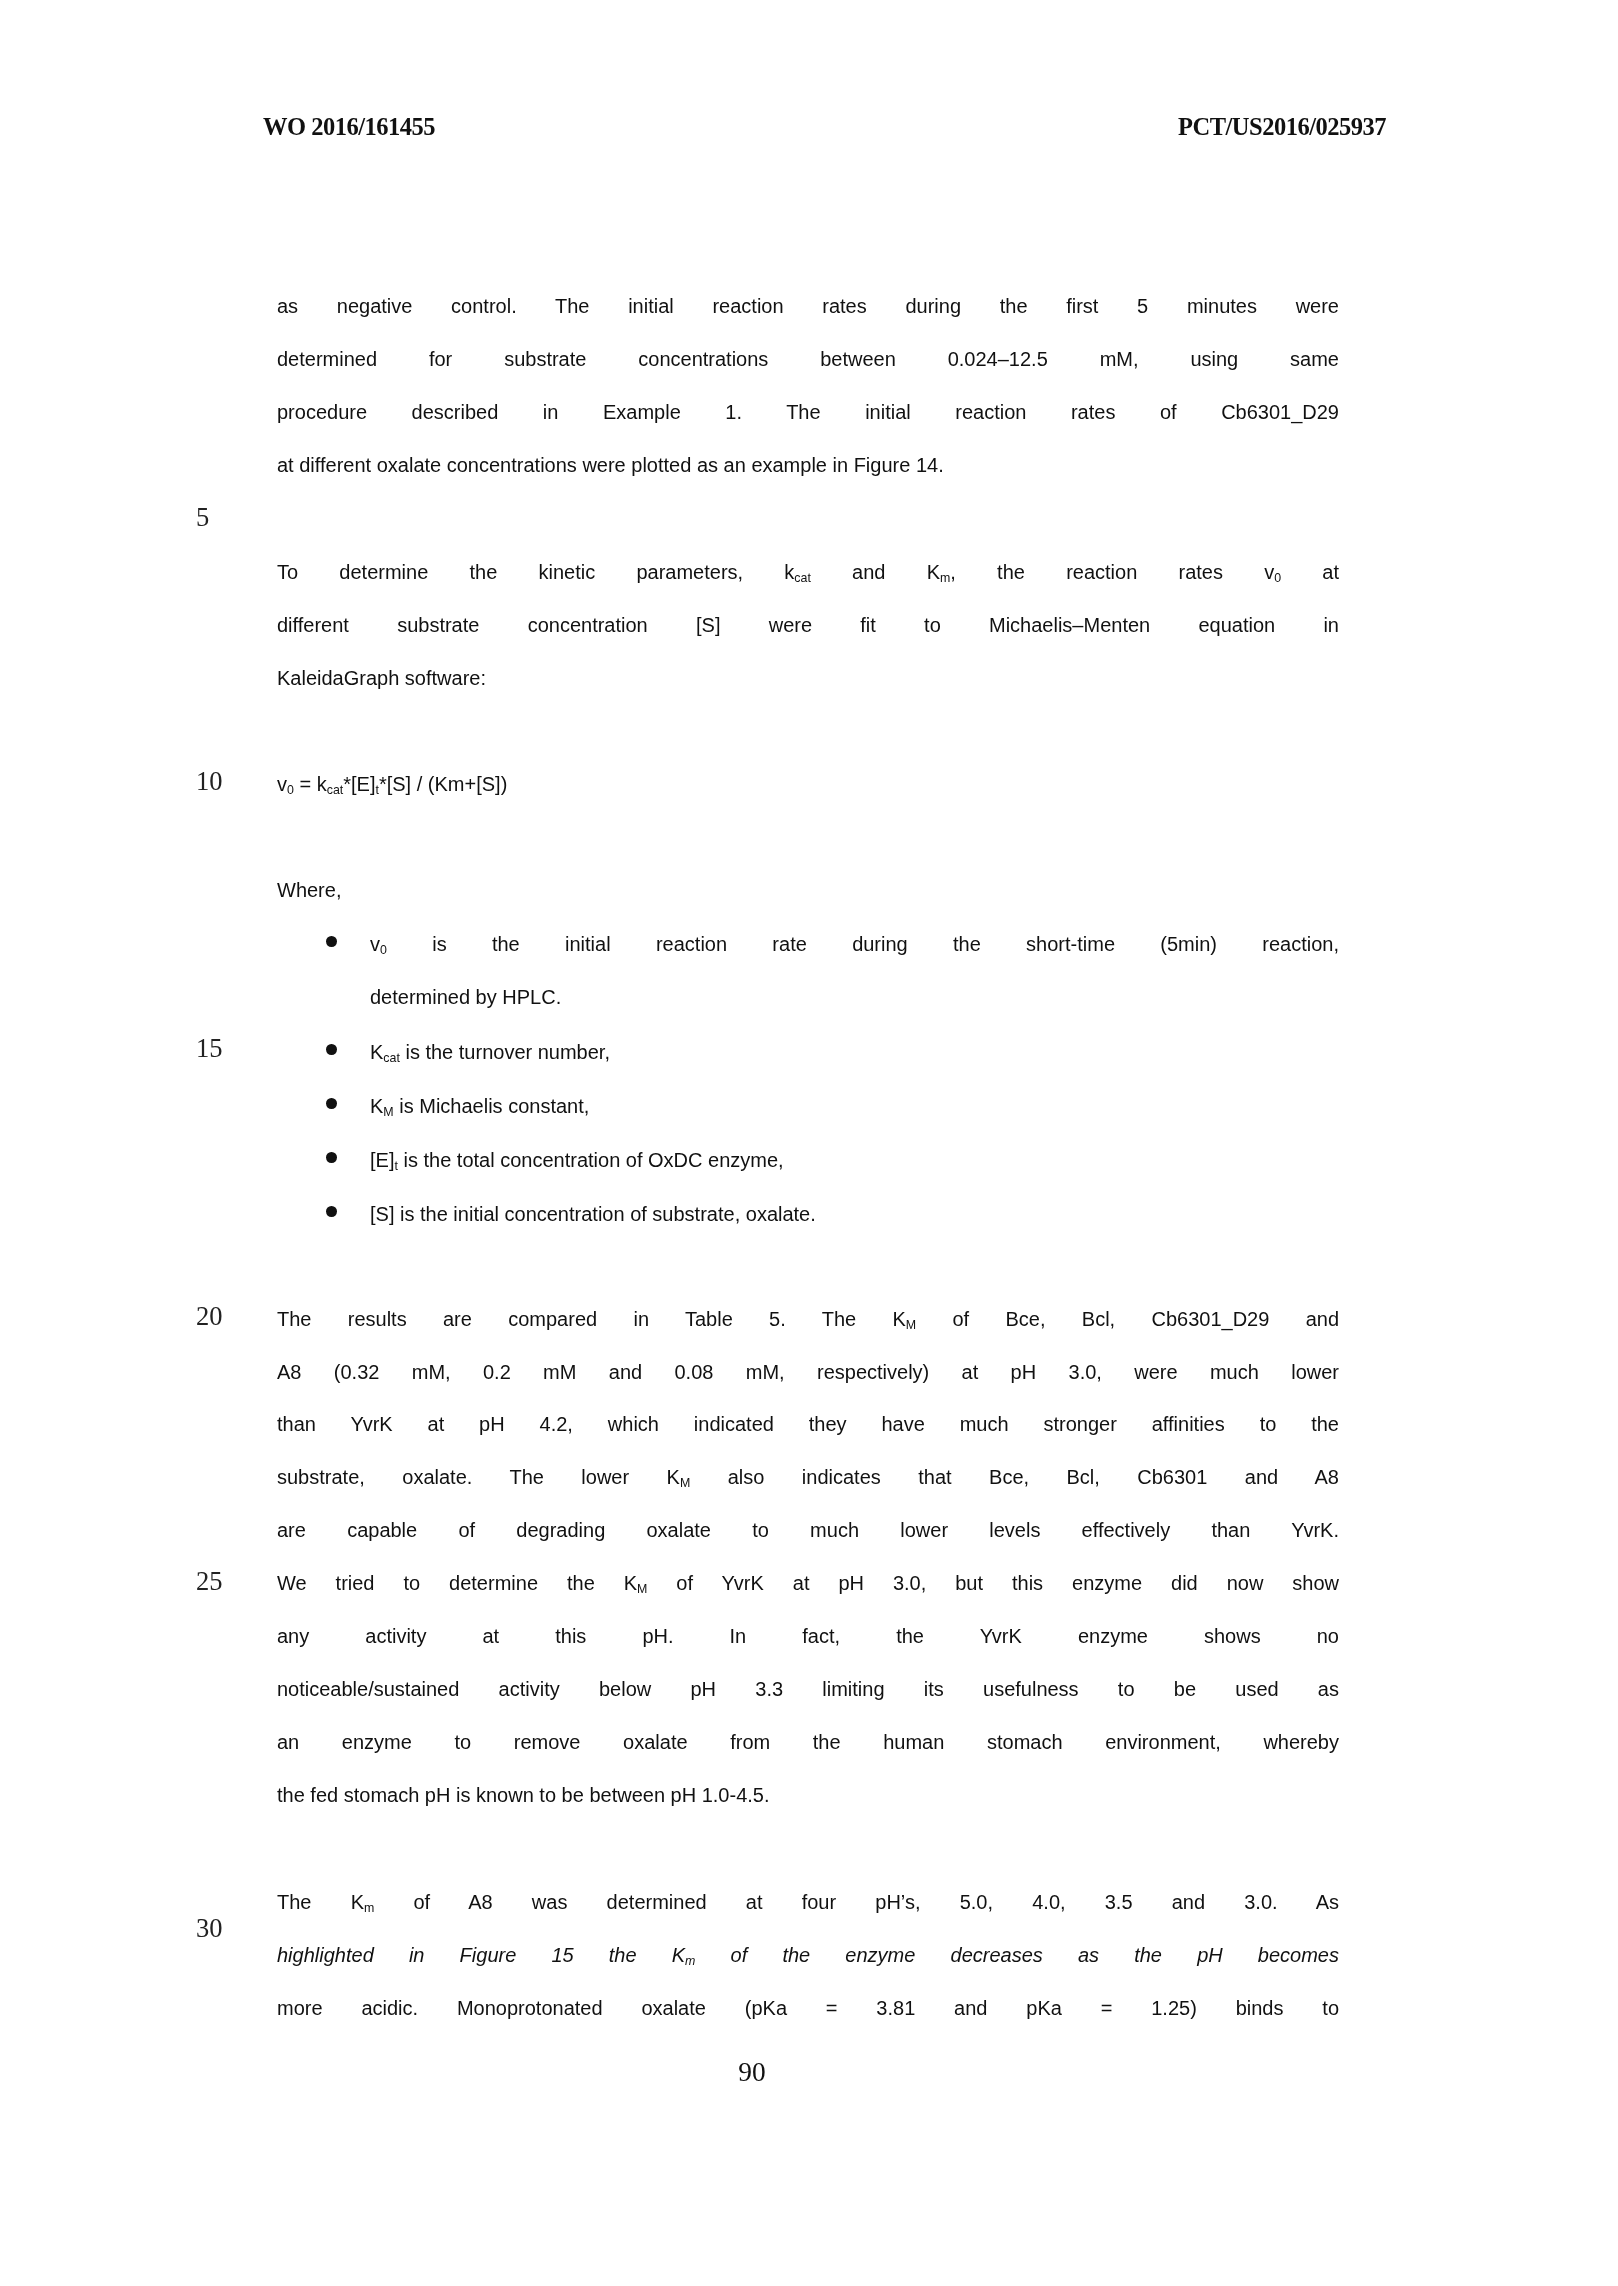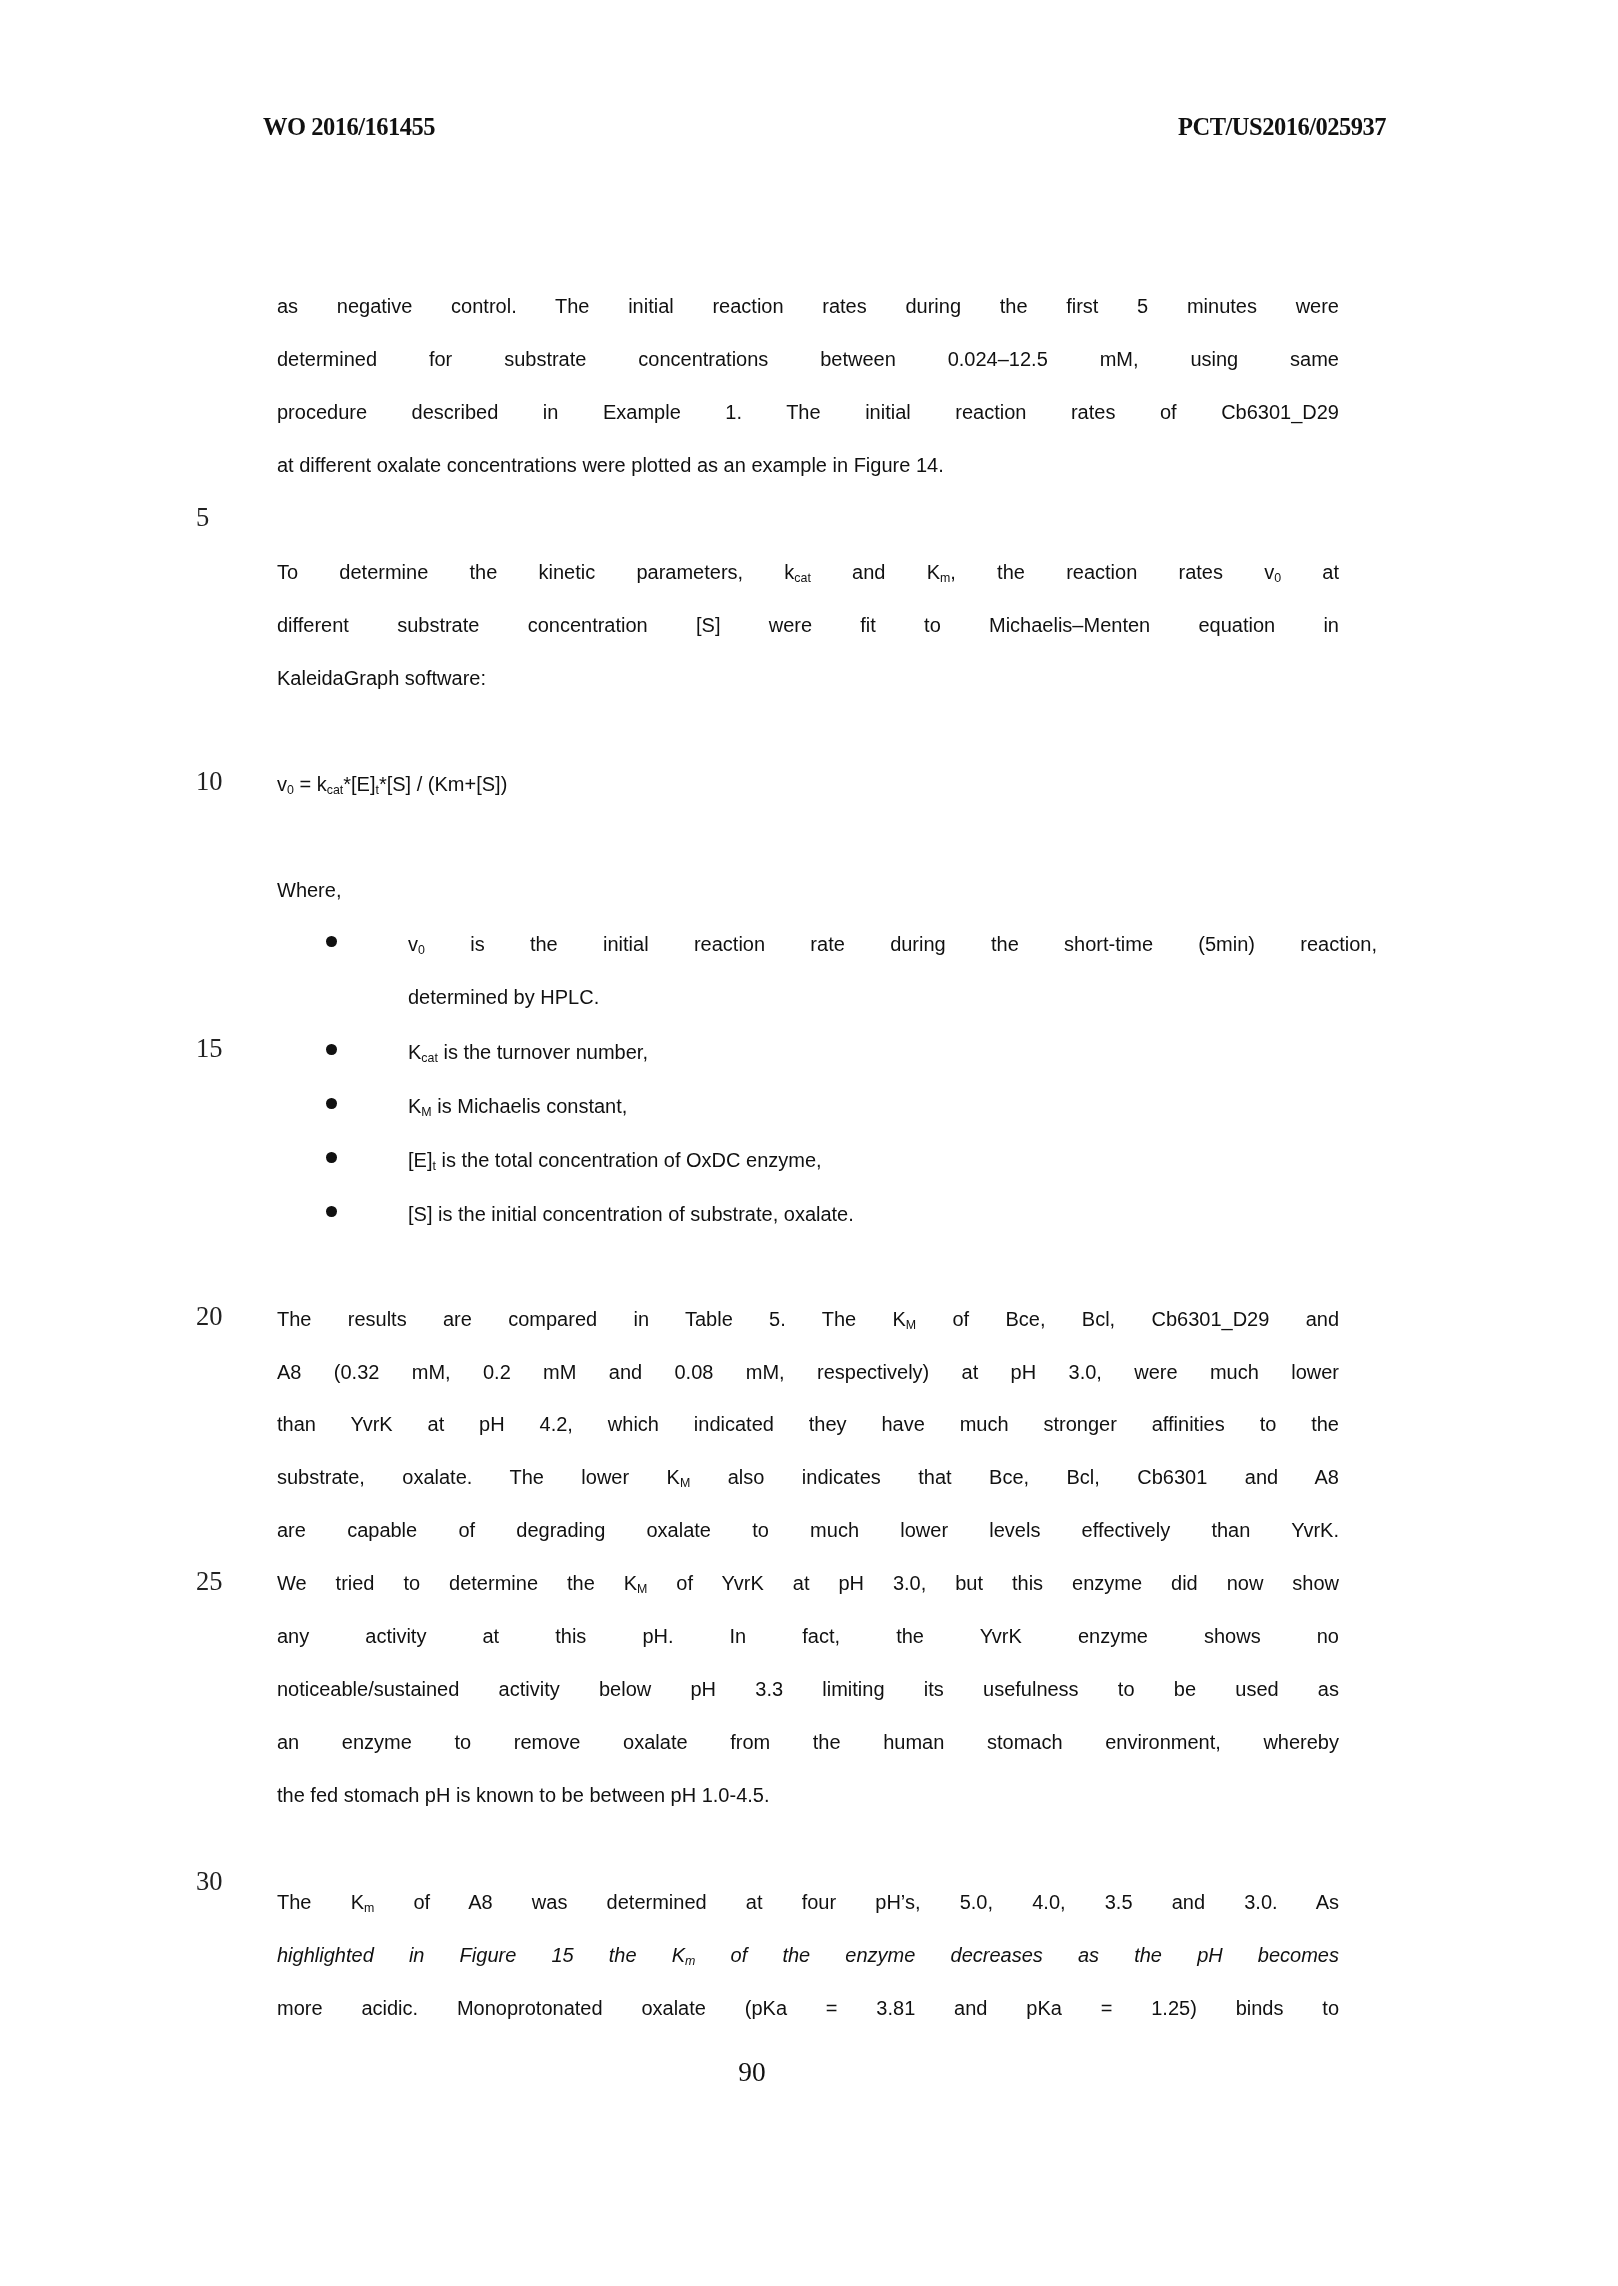--- a/index.html
+++ b/index.html
@@ -22,21 +22,21 @@
     font-family: "Liberation Serif", serif; font-size: 26.5px; color: #222;
   }
 
   .line {
     position: absolute; left: 277px; width: 1062px;
     font-size: 20px; line-height: 35px; white-space: nowrap;
   }
   .just { text-align: justify; text-align-last: justify; white-space: normal; }
   sub { font-size: 62%; vertical-align: -0.25em; line-height: 0; }
 
-  .bullet-line { left: 370px; width: 969px; margin-left: 38px; }
+  .bullet-line { left: 370px; width: 969px; }
   .bullet-dot {
     position: absolute; left: 326px; width: 10.8px; height: 10.8px; border-radius: 50%;
     background: #111;
   }
 
   .pagenum {
     position: absolute; top: 2057px; left: 0; width: 1504px; text-align: center;
     font-family: "Liberation Serif", serif; font-size: 27.4px;
   }
 </style>
@@ -47,21 +47,21 @@
   <div class="hdr hdr-left">WO 2016/161455</div>
   <div class="hdr hdr-right">PCT/US2016/025937</div>
 </div>
 
 <div>
   <div class="ln" style="top:502px;">5</div>
   <div class="ln" style="top:766px;">10</div>
   <div class="ln" style="top:1033px;">15</div>
   <div class="ln" style="top:1301px;">20</div>
   <div class="ln" style="top:1566px;">25</div>
-  <div class="ln" style="top:1866px;">30</div>
+  <div class="ln" style="top:1913px;">30</div>
 </div>
 
 <div>
   <div class="line just" style="top:289px;">as negative control. The initial reaction rates during the first 5 minutes were</div>
   <div class="line just" style="top:342px;">determined for substrate concentrations between 0.024–12.5 mM, using same</div>
   <div class="line just" style="top:395px;">procedure described in Example 1. The initial reaction rates of Cb6301_D29</div>
   <div class="line" style="top:448px;">at different oxalate concentrations were plotted as an example in Figure 14.</div>
 </div>
 
 <div>

